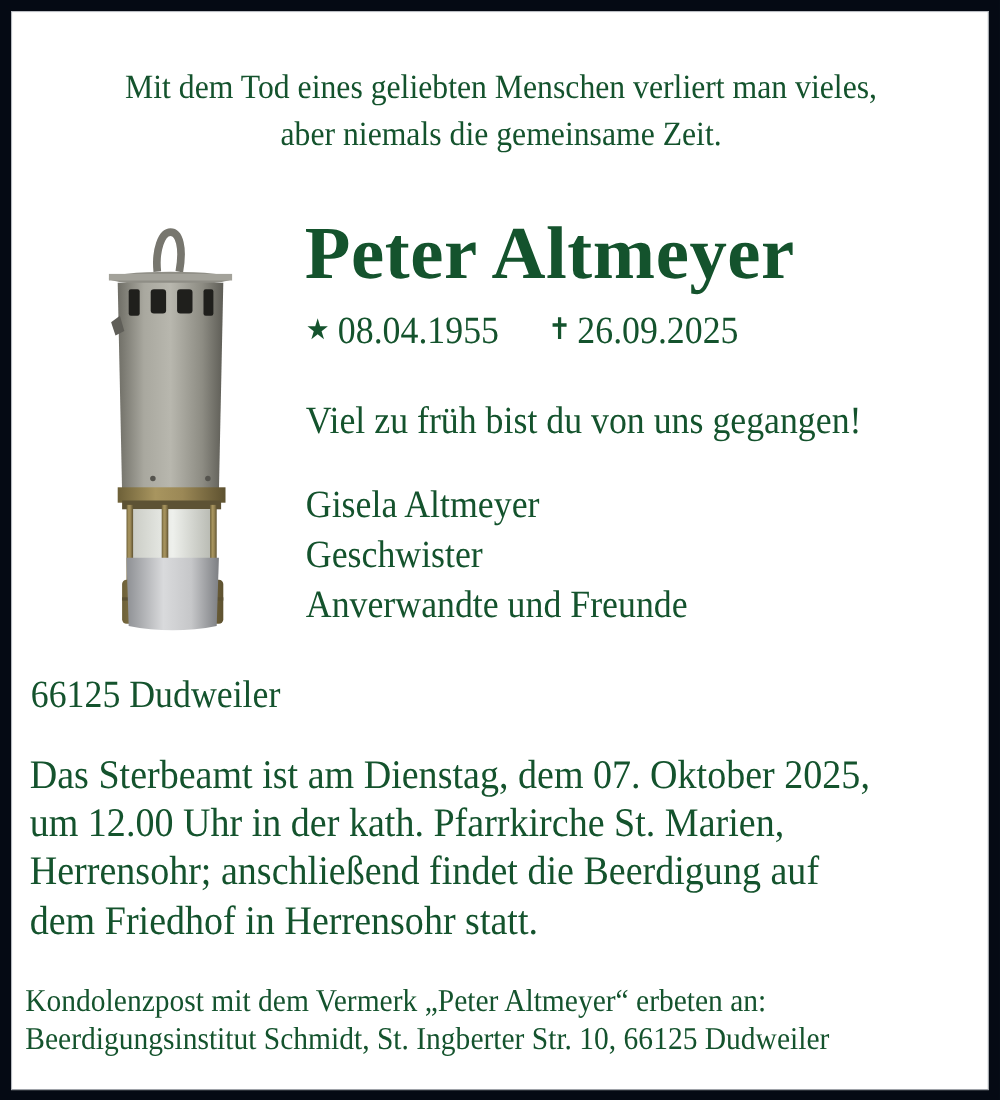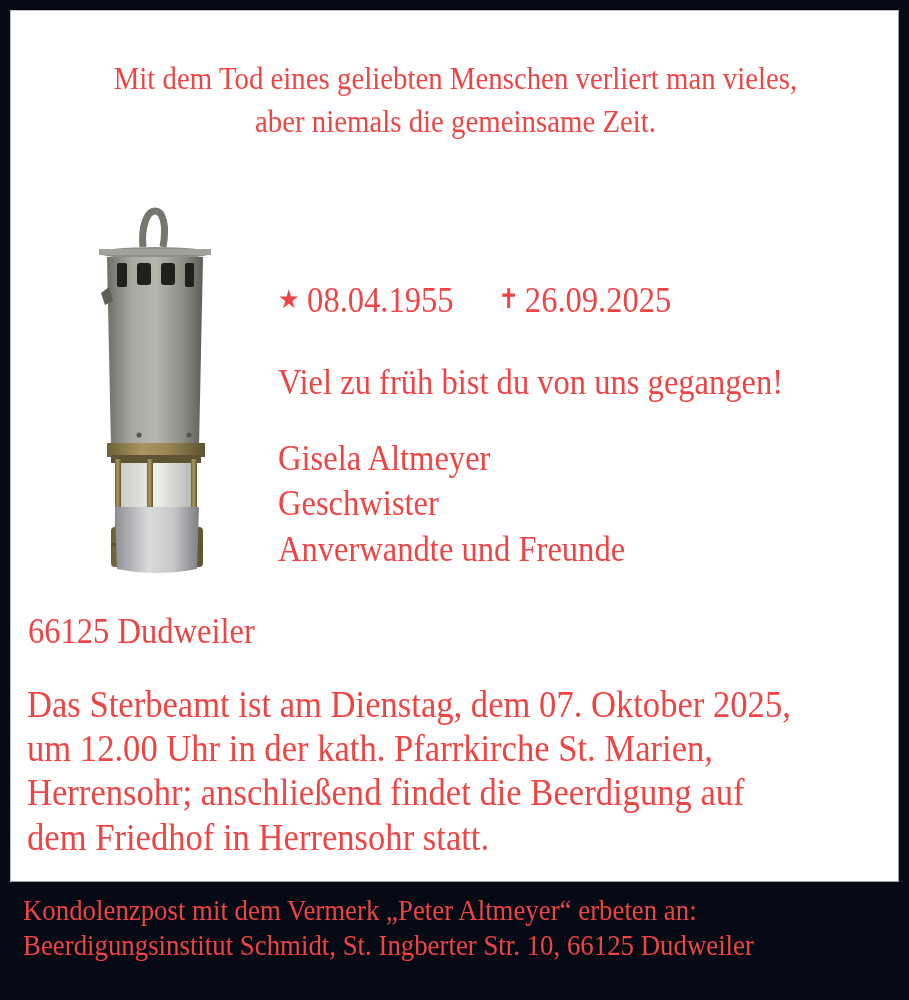--- a/index.html
+++ b/index.html
@@ -1,22 +1,22 @@
 <!DOCTYPE html>
 <html><head>
 <meta charset="utf-8">
 <style>
   html, body { margin: 0; padding: 0; background: #050a14; }
   body { width: 909px; height: 1000px; position: relative; overflow: hidden; }
   .card {
-    position: absolute; left: 10px; top: 10px; width: 889px; height: 872px;
+    position: absolute; left: 10px; top: 10px; width: 889px; height: 981px;
     background: #ffffff; box-sizing: border-box;
     border-left: 1px solid #b9bcc2; border-top: 1px solid #b9bcc2;
     border-right: 1px solid #9ea2a8; border-bottom: 1px solid #9ea2a8;
-    color: #ef4444;
+    color: #14532d;
     font-family: "Liberation Serif", "DejaVu Serif", serif;
   }
   .t { position: absolute; white-space: nowrap; line-height: 1; transform-origin: left top; }
   .quote { left: 0; width: 889px; text-align: center; font-size: 31px; transform-origin: center top; transform: scaleX(0.93); }
   .q1 { top: 52px; }
   .q2 { top: 95px; }
   .name { left: 266px; top: 185px; font-size: 68px; font-weight: bold; letter-spacing: 0.5px; }
   .dates { left: 267px; top: 272px; font-size: 35px; transform: scaleX(0.93); }
   .dates .sym { display: inline-block; font-size: 26px; vertical-align: 4px; margin-right: 8px; }
   .dates .gap { display: inline-block; width: 48px; }
@@ -99,20 +99,21 @@
       <rect x="66" y="262" width="6" height="86" fill="url(#brass)"></rect>
       <rect x="110" y="262" width="6" height="82" fill="url(#brass)"></rect>
 
       <rect x="30" y="330" width="92" height="40" rx="4" fill="url(#brass)"></rect>
       <rect x="30" y="346" width="92" height="3" fill="#5c5132"></rect>
 
       <path d="M34 370 L118 370 L116 432 Q76 440 36 432 Z" fill="url(#base)" transform="translate(0,-60)"></path>
     </svg>
   </div>
 
+  <div class="t name">Peter Altmeyer</div>
 
   <div class="t dates">
     <span class="sym">★</span><span>08.04.1955</span><span class="gap"></span><span class="sym cross">✝</span><span>26.09.2025</span>
   </div>
 
   <div class="t motto">Viel zu früh bist du von uns gegangen!</div>
 
   <div class="t family f1">Gisela Altmeyer</div>
   <div class="t family f2">Geschwister</div>
   <div class="t family f3">Anverwandte und Freunde</div>

